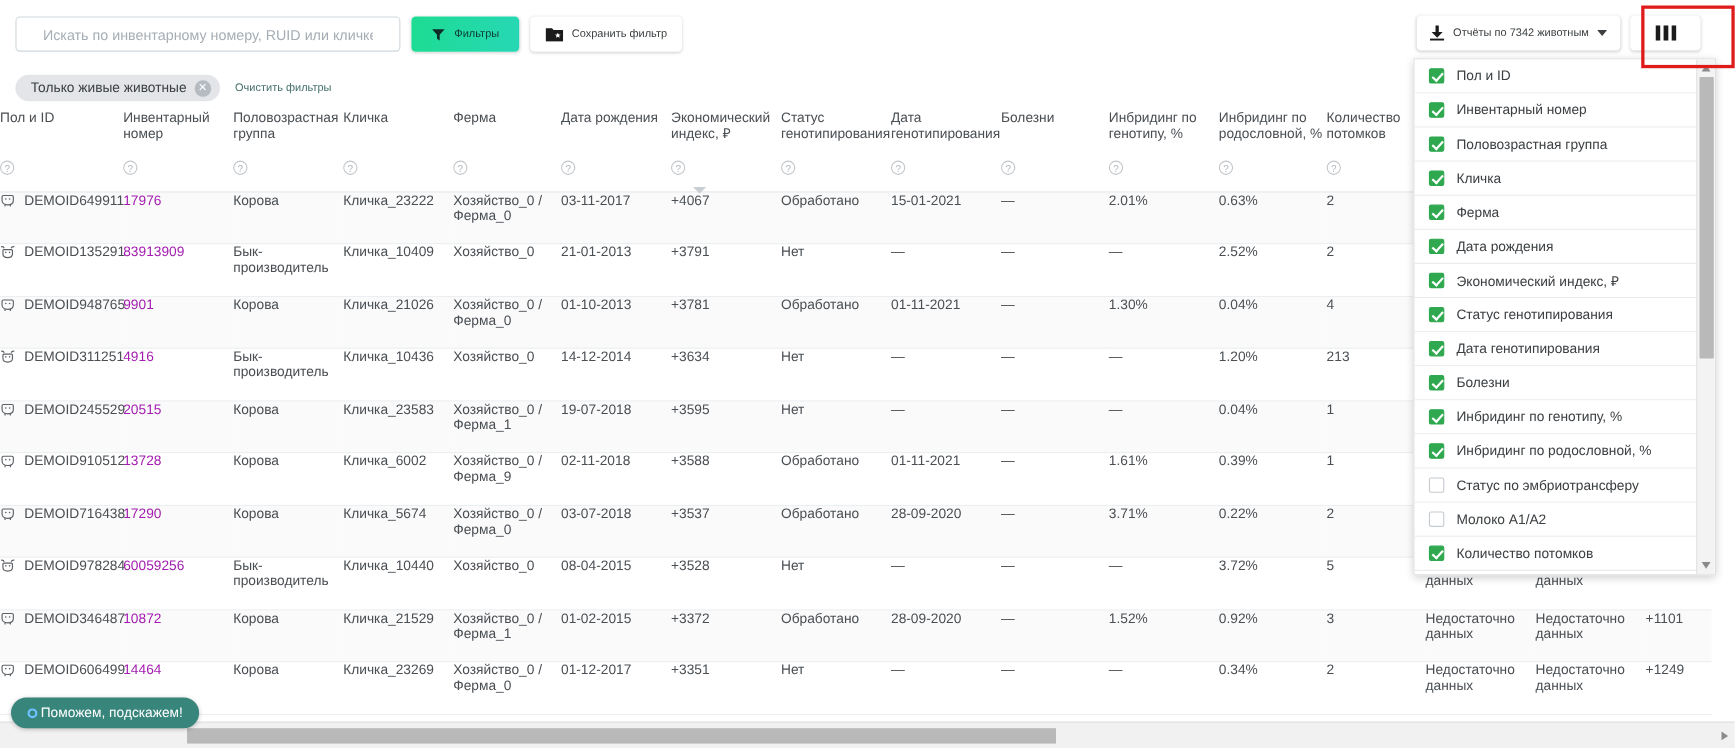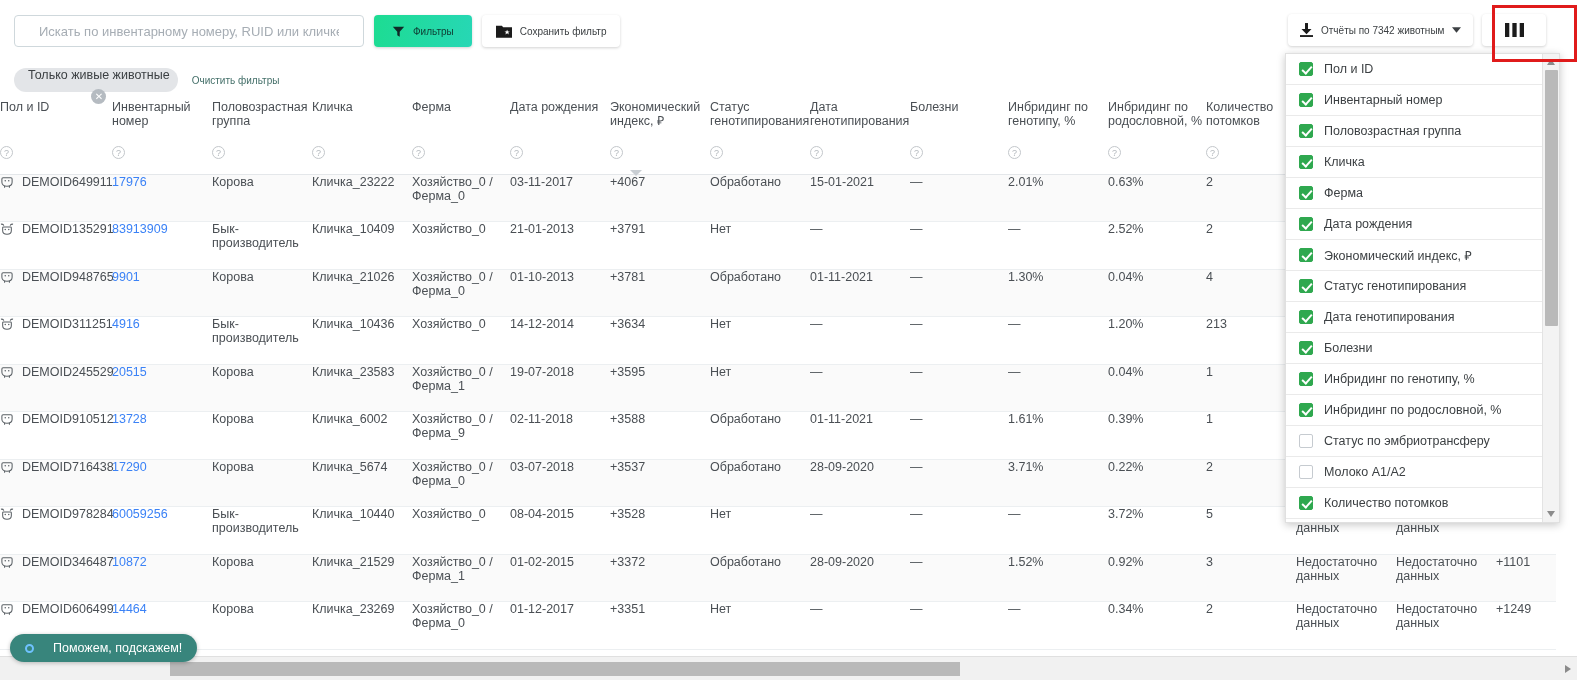--- a/index.html
+++ b/index.html
@@ -78,21 +78,20 @@
     height: 24px;
     background: #e3e5e8;
     border-radius: 12px;
     display: inline-flex;
     align-items: center;
     gap: 7px;
     padding: 0 8px 0 14px;
     font-size: 12.5px;
     color: #3c4043;
     cursor: default;
-    flex-direction: column;
   }
   .chip-x {
     width: 15px; height: 15px;
     border-radius: 50%;
     background: #b5bbc1;
     color: #fff;
     font-size: 10px;
     line-height: 15px;
     text-align: center;
     cursor: pointer;
@@ -170,21 +169,21 @@
   }
   td.cell-id {
     padding-left: 12px;
     white-space: nowrap;
   }
   .id-icon {
     display: inline-block;
     vertical-align: -3px;
     margin-right: 8px;
   }
-  .muted { color: #3b82f6; }
+  .muted { color: #a21caf; }
   .two-line { line-height: 14px; }
 
   
   .col-picker {
     position: absolute;
     top: 53px;
     left: 1285px;
     width: 275px;
     height: 470px;
     background: #ffffff;
@@ -269,21 +268,21 @@
 
   
   .chat-bubble {
     position: absolute;
     left: 10px; bottom: 18px;
     height: 28px;
     background: #38857c;
     border-radius: 14px;
     display: flex;
     align-items: center;
-    gap: 19px;
+    gap: 3px;
     padding: 0 15px;
     color: #ffffff;
     font-size: 12.5px;
     box-shadow: 0 1px 4px rgba(0,0,0,.25);
     z-index: 8;
     cursor: pointer;
     white-space: nowrap;
   }
   .chat-dot {
     width: 9px; height: 9px;

